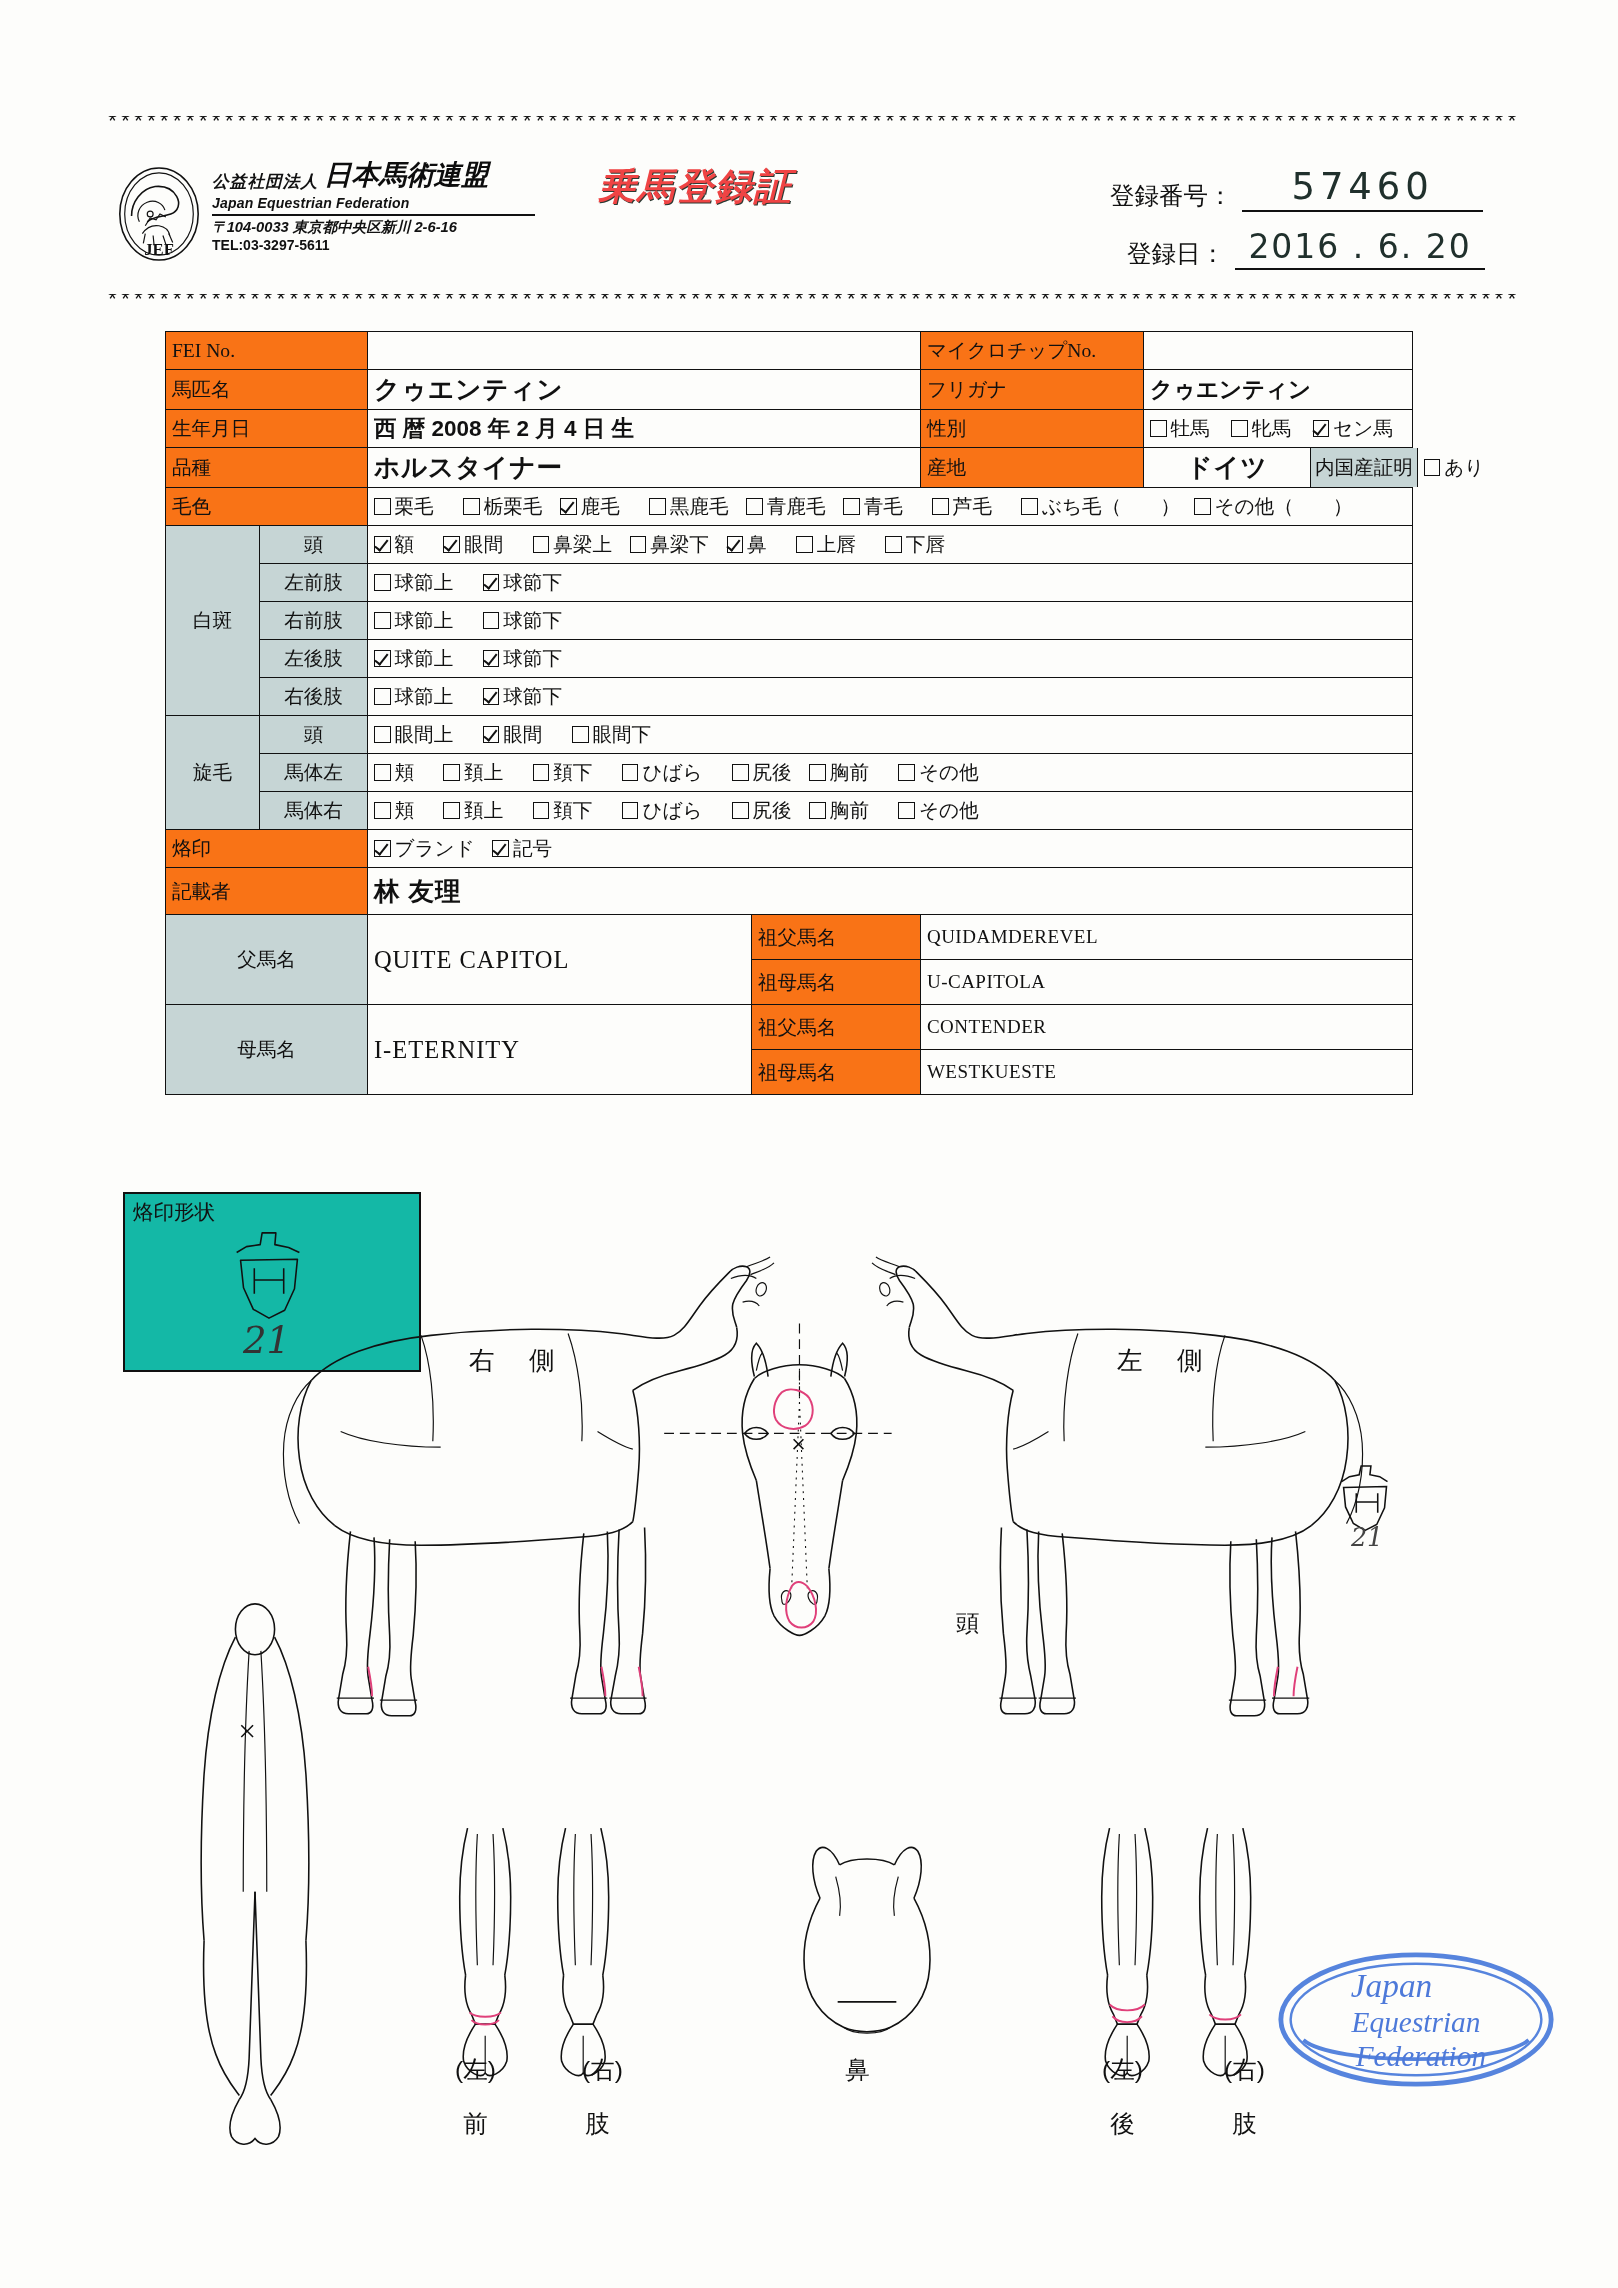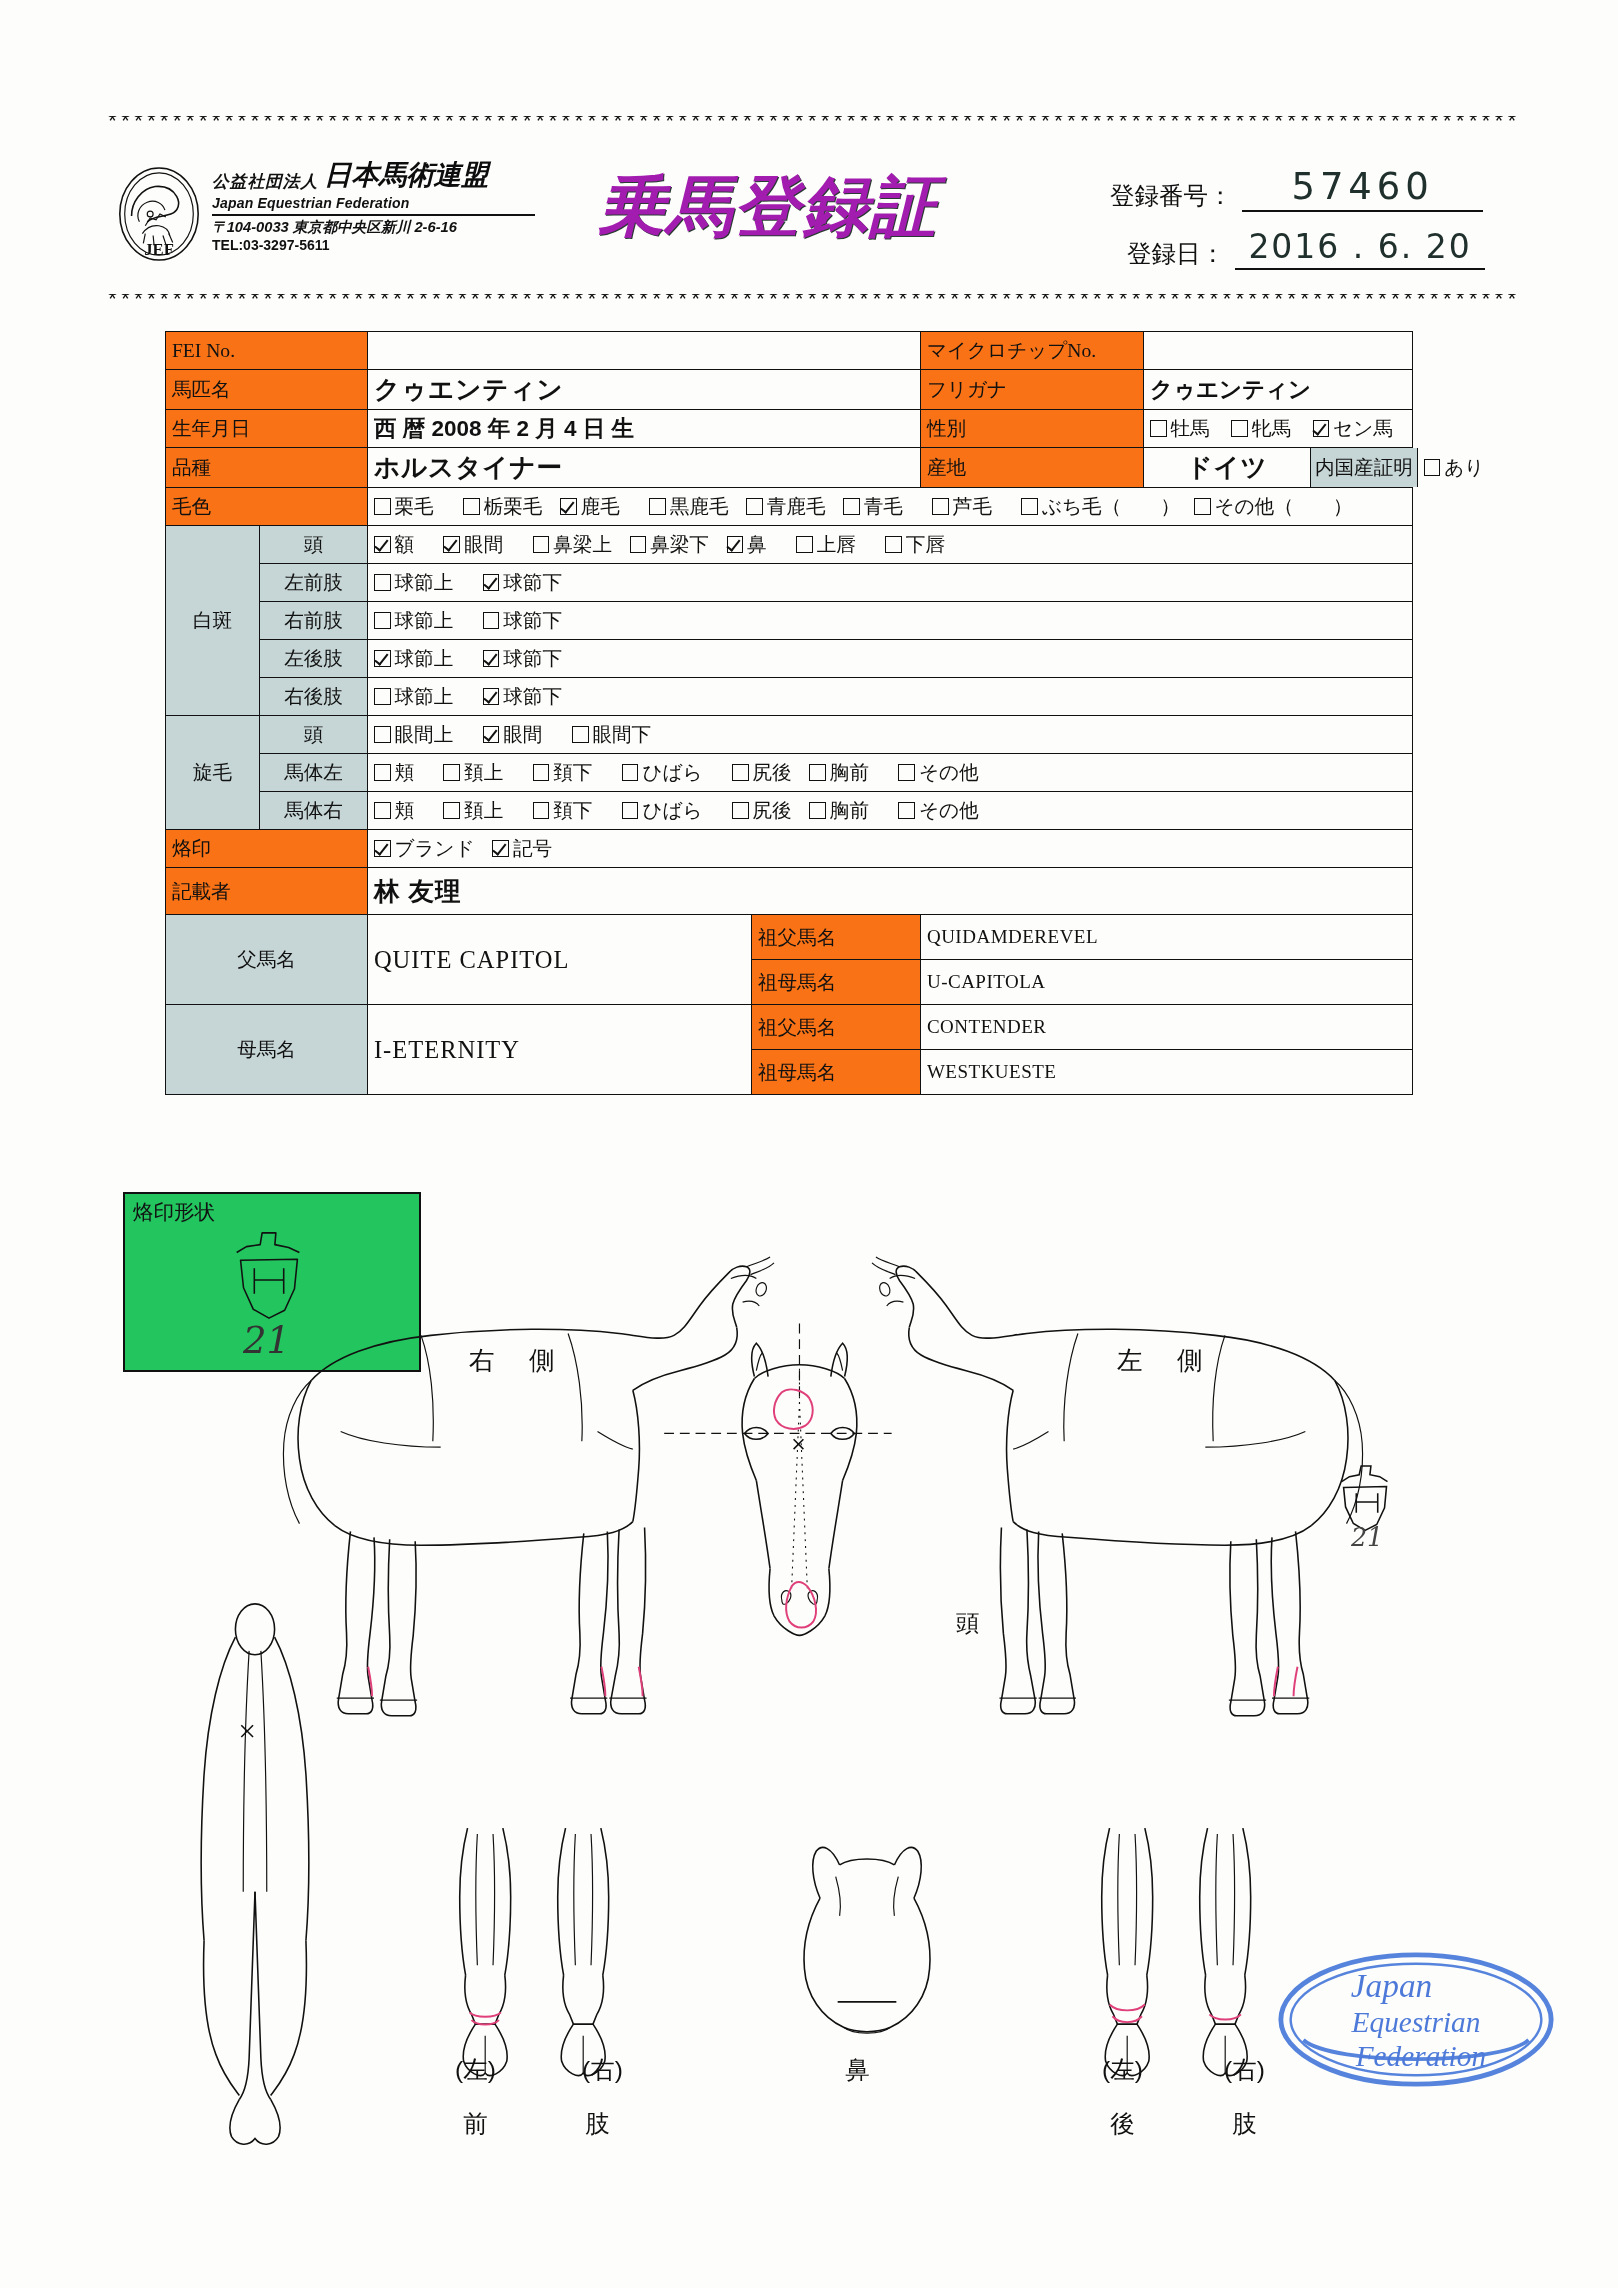--- a/index.html
+++ b/index.html
@@ -23,22 +23,22 @@
   #org-text{position:absolute;left:102px;top:0px;width:392px;}
   .org-line1{display:flex;align-items:flex-end;gap:5.9px;}
   .org-kanji-small{font-size:16.7px;font-weight:bold;font-style:italic;letter-spacing:1px;color:#111;}
   .org-kanji-big{font-size:27.4px;font-weight:bold;font-style:italic;letter-spacing:0px;color:#0d0d0d;}
   .org-eng{font-size:14px;font-style:italic;font-weight:bold;color:#111;margin-top:2px;letter-spacing:0.2px;}
   .org-rule{border-top:2px solid #111;margin-top:2.9px;width:323px;}
   .org-addr{font-size:14.7px;font-style:italic;font-weight:bold;color:#111;margin-top:2px;letter-spacing:0px;}
   .org-tel{font-size:14px;font-weight:bold;color:#111;letter-spacing:0px;}
 
   #doc-title{
-    position:absolute;left:598px;top:162px;font-size:66px;font-weight:bold;font-style:italic;
-    color:#a21caf;letter-spacing:2px;
+    position:absolute;left:598px;top:162px;font-size:37px;font-weight:bold;font-style:italic;
+    color:#ef4444;letter-spacing:2px;
     text-shadow:1px 1px 0 #2a3a33;
   }
 
   .reg-row{position:absolute;display:flex;align-items:flex-end;}
   #reg-no-row{left:1110px;top:165px;}
   #reg-date-row{left:1127px;top:227px;}
   .reg-label{font-size:24.5px;color:#111;margin-right:9.8px;white-space:nowrap;}
   .reg-value{
     font-size:37px;color:#20302c;border-bottom:2px solid #111;min-width:225px;
     padding:0 7.8px 2px 7.8px;text-align:center;font-family:"DejaVu Sans",sans-serif;
@@ -67,21 +67,21 @@
   .cb.on .box:after{
     content:"";position:absolute;left:2.9px;top:0px;width:4.9px;height:11.8px;
     border-right:2px solid #111;border-bottom:2px solid #111;transform:rotate(38deg);
   }
   .sp-s{display:inline-block;width:13.7px;}
   .sp-m{display:inline-block;width:25.5px;}
   .blankparen{display:inline-block;width:55px;}
 
   
   #brand-box{
-    position:absolute;left:123px;top:1192px;width:294px;height:176px;border:2px solid #111;background:#22c55e;
+    position:absolute;left:123px;top:1192px;width:294px;height:176px;border:2px solid #111;background:#14b8a6;
   }
   #brand-box .bb-label{position:absolute;left:7.8px;top:3.9px;font-size:20.6px;color:#111;}
   #brand-glyph{position:absolute;left:90px;top:33px;width:108px;height:98px;}
   #brand-num{position:absolute;left:118px;top:125px;font-size:37px;font-style:italic;color:#333;font-family:"DejaVu Serif",serif;}
 
   .side-label{position:absolute;font-size:25.5px;color:#111;letter-spacing:13.7px;}
   #label-right{left:469px;top:1343px;}
   #label-left{left:1117px;top:1343px;}
   #label-head{left:956px;top:1607px;font-size:23.5px;}
 

